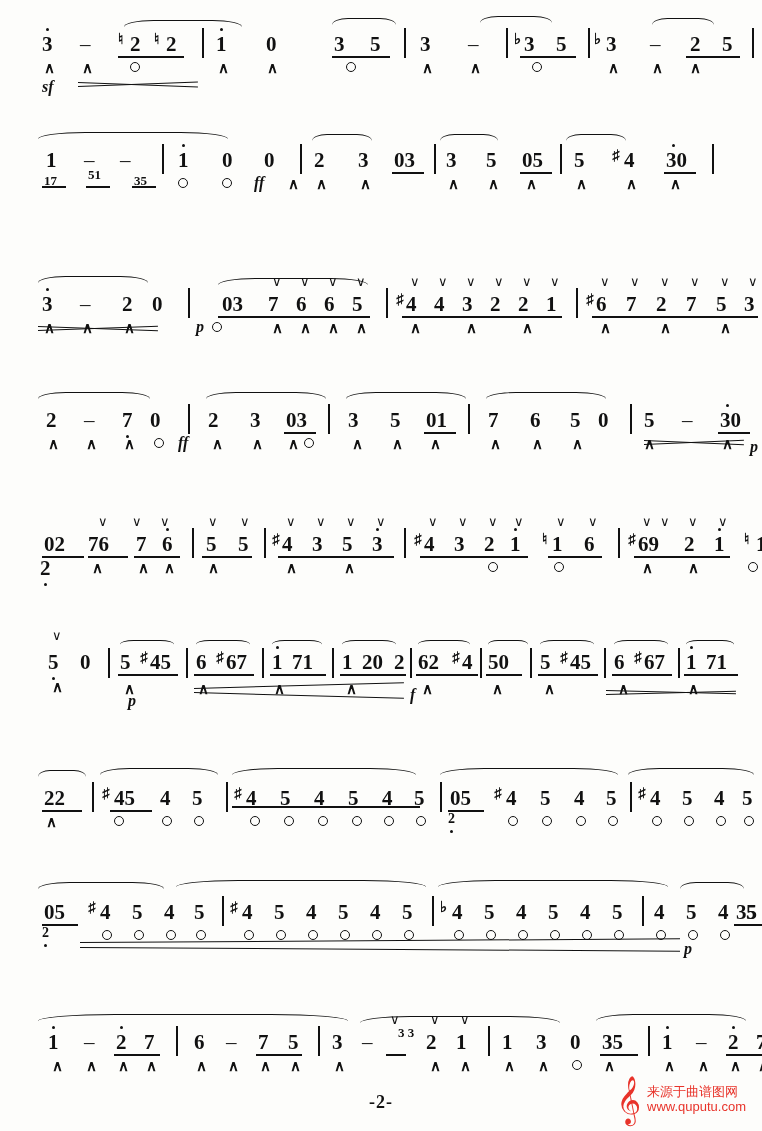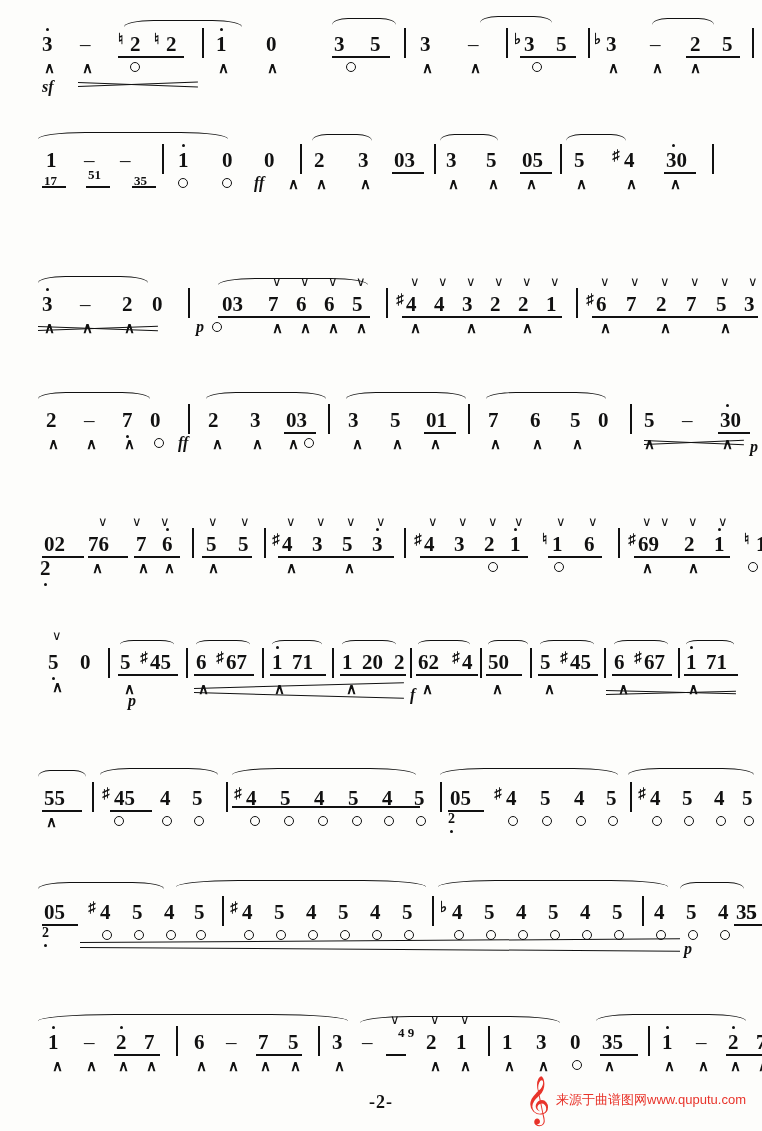--- a/index.html
+++ b/index.html
@@ -151,21 +151,21 @@
     gap: 6px;
   }
   #watermark .clef {
     font-size: 42px;
     line-height: 1;
     color: #e8332a;
     font-family: "DejaVu Serif", serif;
   }
   #watermark .wtext {
     display: flex;
-    flex-direction: row;
+    flex-direction: column;
     line-height: 1.15;
   }
   #watermark .w1 {
     font-size: 13px;
     color: #e8332a;
     font-family: "Liberation Sans", sans-serif;
   }
   #watermark .w2 {
     font-size: 13px;
     color: #e8332a;
@@ -607,21 +607,21 @@
   </div>
 
   <div class="system" style="top:766px;">
     <div class="staffline">
       <div class="slur" style="left:2px; top:4px; width:48px;"></div>
       <div class="slur" style="left:64px; top:2px; width:118px;"></div>
       <div class="slur" style="left:196px; top:2px; width:184px;"></div>
       <div class="slur" style="left:404px; top:2px; width:178px;"></div>
       <div class="slur" style="left:592px; top:2px; width:126px;"></div>
 
-      <div class="tok" style="left:8px;">55</div>
+      <div class="tok" style="left:8px;">22</div>
       <div class="beam" style="left:6px; top:44px; width:40px;"></div>
       <div class="bar" style="left:56px;"></div>
 
       <div class="tok acci" style="left:66px; top:20px;">♯</div>
       <div class="tok" style="left:78px;">45</div>
       <div class="tok" style="left:124px;">4</div>
       <div class="tok" style="left:156px;">5</div>
       <div class="beam" style="left:74px; top:44px; width:42px;"></div>
       <div class="bar" style="left:190px;"></div>
 
@@ -760,21 +760,21 @@
       <div class="tok" style="left:158px;">6</div>
       <div class="tok light" style="left:190px;">–</div>
       <div class="tok" style="left:222px;">7</div>
       <div class="tok" style="left:252px;">5</div>
       <div class="beam" style="left:220px; top:44px; width:46px;"></div>
       <div class="bar" style="left:282px;"></div>
 
       <div class="tok" style="left:296px;">3</div>
       <div class="tok light" style="left:326px;">–</div>
 
-      <div class="tok xs" style="left:362px; top:16px;">4 9</div>
+      <div class="tok xs" style="left:362px; top:16px;">3 3</div>
       <div class="vmark" style="left:354px;">∨</div>
       <div class="vmark" style="left:394px;">∨</div>
       <div class="vmark" style="left:424px;">∨</div>
       <div class="tok" style="left:390px;">2</div>
       <div class="tok" style="left:420px;">1</div>
       <div class="beam" style="left:350px; top:44px; width:20px;"></div>
       <div class="bar" style="left:452px;"></div>
 
       <div class="tok" style="left:466px;">1</div>
       <div class="tok" style="left:500px;">3</div>

